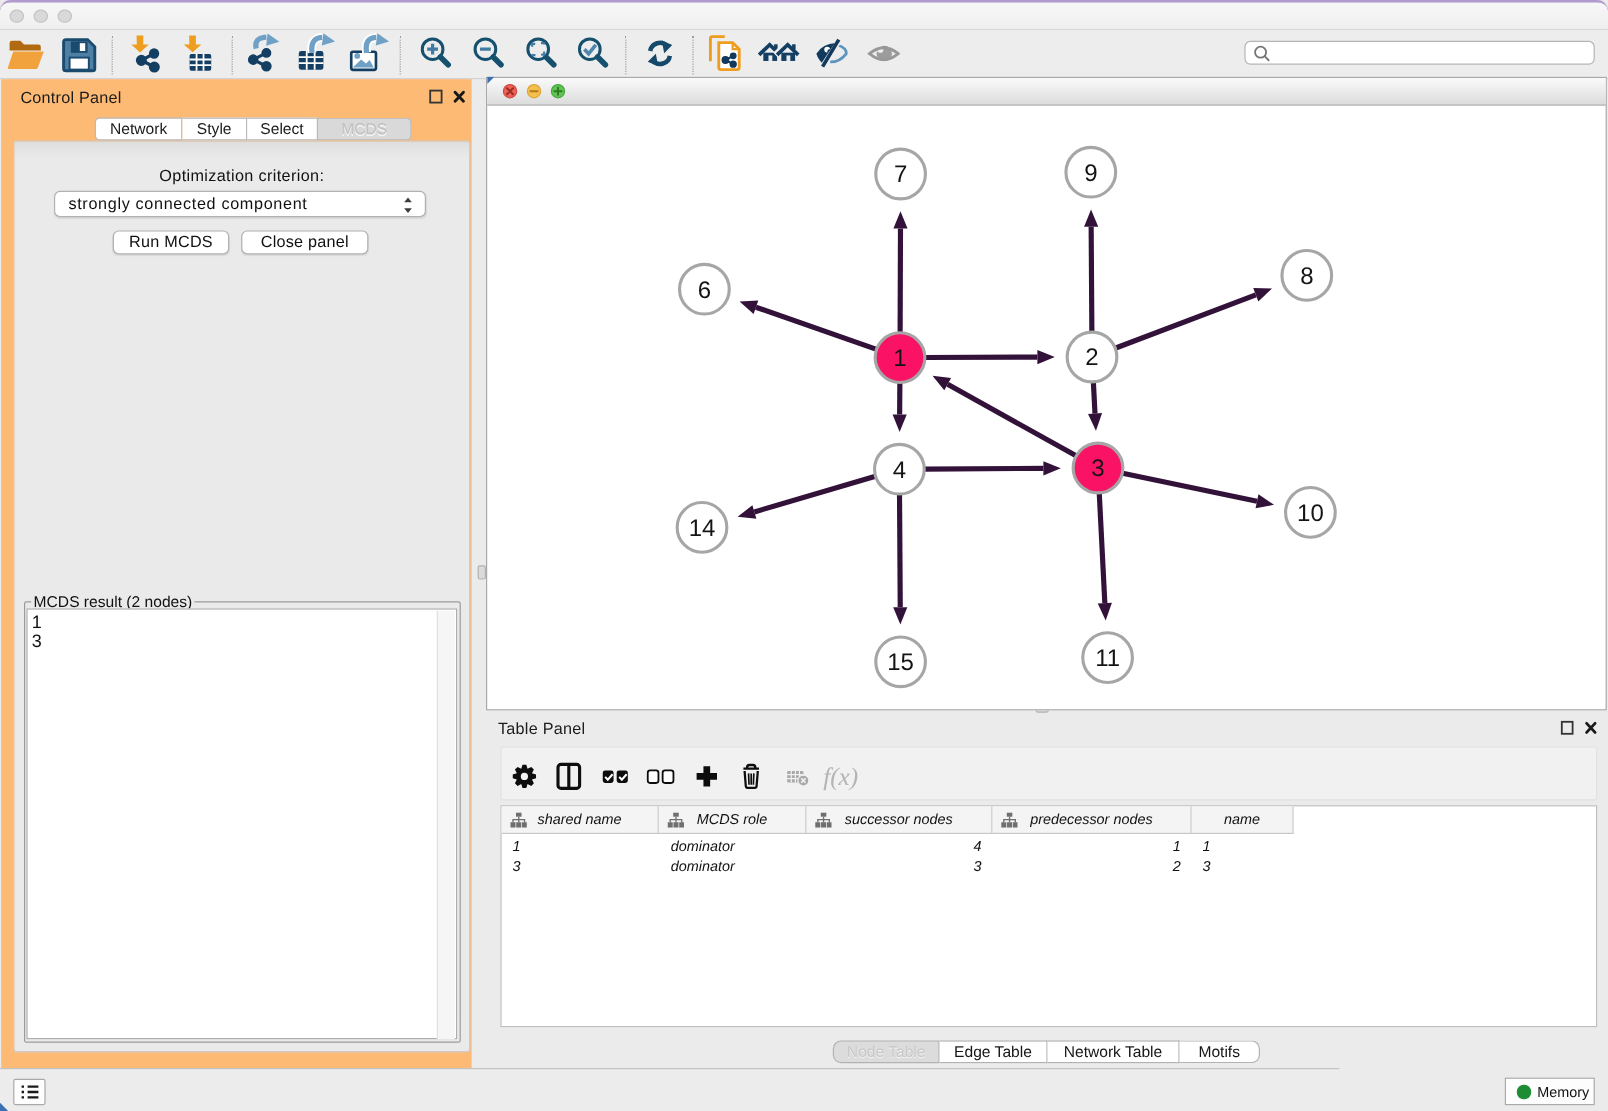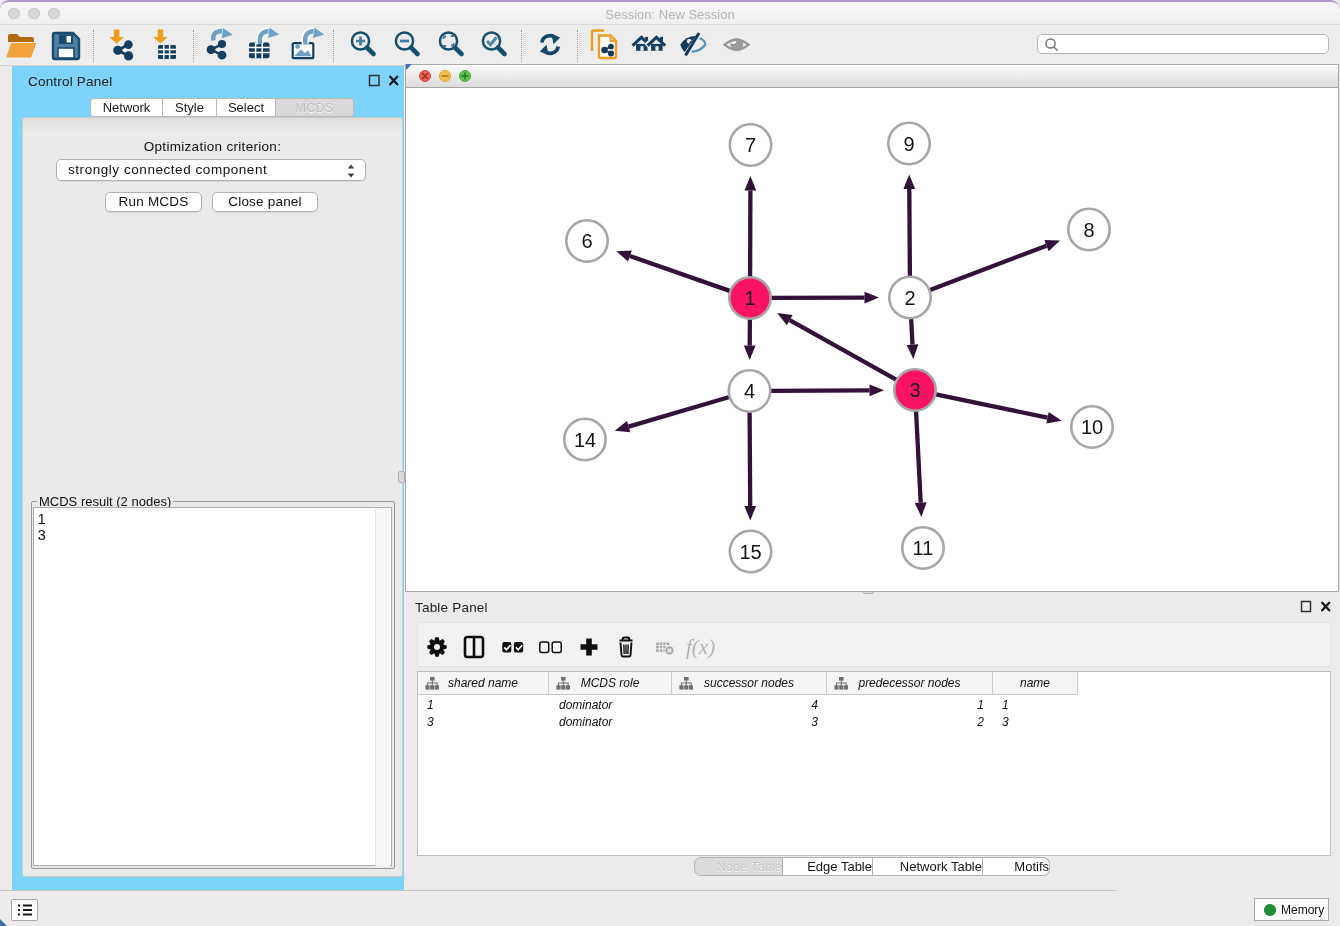--- a/index.html
+++ b/index.html
@@ -16,21 +16,21 @@
   #title-text { position:absolute; top:5px; left:0; width:1340px; text-align:center;
     font-size:13px; color:#b4b4b4; }
   
   #toolbar { left:0; top:25px; width:1340px; height:41px; background:#ededed;
     border-bottom:1px solid #d2d2d2; }
   .tsep { position:absolute; top:5px; height:32px; width:0;
     border-left:1px dotted #9d9d9d; }
   #searchbox { position:absolute; left:1037px; top:9px; width:292px; height:20px;
     background:#fff; border:1px solid #b5b5b5; border-radius:5px; }
   
-  #cpanel { left:12px; top:66px; width:392px; height:824px; background:#7dd3fc; }
+  #cpanel { left:1px; top:66px; width:392px; height:824px; background:#fdba74; }
   #cp-title { position:absolute; left:16px; top:8px; font-size:13.5px; letter-spacing:0.2px; color:#1c1c1c; }
   .tab { position:absolute; top:32px; height:19px; background:#fff; border:1px solid #b9b9b9;
     font-size:13px; color:#1b1b1b; text-align:center; line-height:17px; }
   #tabpane { position:absolute; left:10px; top:51px; width:381px; height:760px;
     background:linear-gradient(#dedede, #eaeaea 14px); border:1px solid #cccccc; border-radius:3px; }
   #optlabel { position:absolute; left:0; top:21px; width:100%; text-align:center; font-size:13.5px; letter-spacing:0.3px; color:#111; }
   #dropdown { position:absolute; left:33px; top:41px; width:310px; height:22px; background:#fff;
     border:1px solid #b2b2b2; border-radius:5px; box-shadow:0 1px 1px rgba(0,0,0,0.08); }
   .btn { position:absolute; top:74px; height:20px; background:#fff; border:1px solid #b2b2b2;
     border-radius:5px; font-size:13.5px; letter-spacing:0.2px; color:#111; text-align:center; line-height:18px;
@@ -57,38 +57,37 @@
   #ttoolbar { position:absolute; left:12px; top:25px; width:914px; height:45px;
     background:#f1f1f1; border:1px solid #e2e2e2; border-radius:2px; }
   #tablebox { position:absolute; left:12px; top:74px; width:914px; height:185px;
     background:#fff; border:1px solid #bfbfbf;font-style:italic; }
   #thead { position:absolute; left:0; top:0; width:660px; height:23px; background:#f4f4f4;
     border-bottom:1px solid #c8c8c8; }
   .th { position:absolute; top:0; height:23px; border-right:1px solid #cdcdcd;
     font-size:12px; color:#111; text-align:center; line-height:23px; }
   .hicon { position:absolute; left:7px; top:5px; }
   .td { position:absolute; font-size:12px; color:#111; height:17px; line-height:17px; }
-  .btab { position:absolute; top:260px; height:19px; background:#fff; border:1px solid #b2b2b2;
-    font-size:13px; font-weight:400; color:#161616; text-align:right; line-height:17px; }
+  .btab { position:absolute; top:270px; height:19px; background:#fff; border:1px solid #b2b2b2;
+    font-size:13px; font-weight:400; color:#161616; text-align:center; line-height:17px; }
   
   #statusbar { left:0; top:890px; width:1116px; height:36px; background:#ececec;
     border-top:1px solid #c3c3c3; }
   #listbtn { position:absolute; left:11px; top:8px; width:27px; height:22px; background:#fdfdfd;
     border:1px solid #a9a9a9; border-radius:2px; }
   #membtn { position:absolute; left:1254px; top:7px; width:75px; height:23px; background:#fdfdfd;
     border:1px solid #a9a9a9; font-size:12px; color:#111; }
 </style>
 </head>
 <body>
 
 <div class="abs" id="titlebar">
   <div class="tl" style="left:8px;"></div>
   <div class="tl" style="left:28px;"></div>
   <div class="tl" style="left:48px;"></div>
-  <div id="title-text">Session: New Session</div>
 </div>
 
 <div class="abs" id="toolbar">
   <div class="tsep" style="left:93px;"></div>
   <div class="tsep" style="left:193px;"></div>
   <div class="tsep" style="left:333px;"></div>
   <div class="tsep" style="left:521px;"></div>
   <div class="tsep" style="left:577px;"></div>
   <svg id="tbicons" width="1340" height="41" viewBox="0 0 1340 41" style="position:absolute;left:0;top:0">
 

